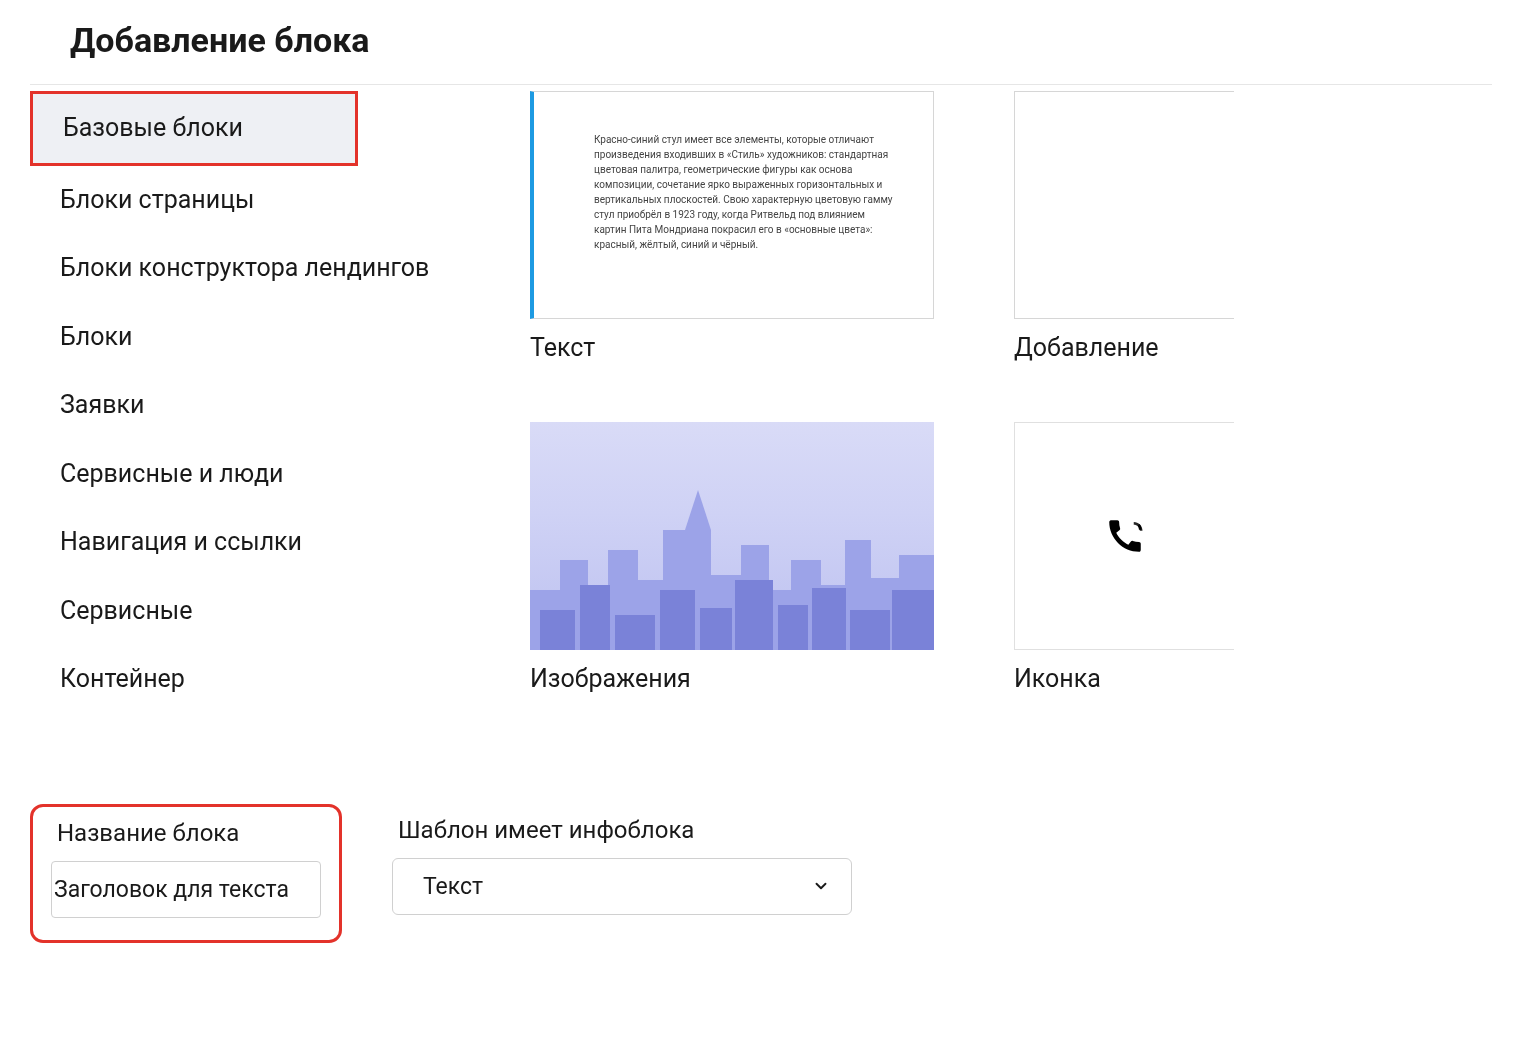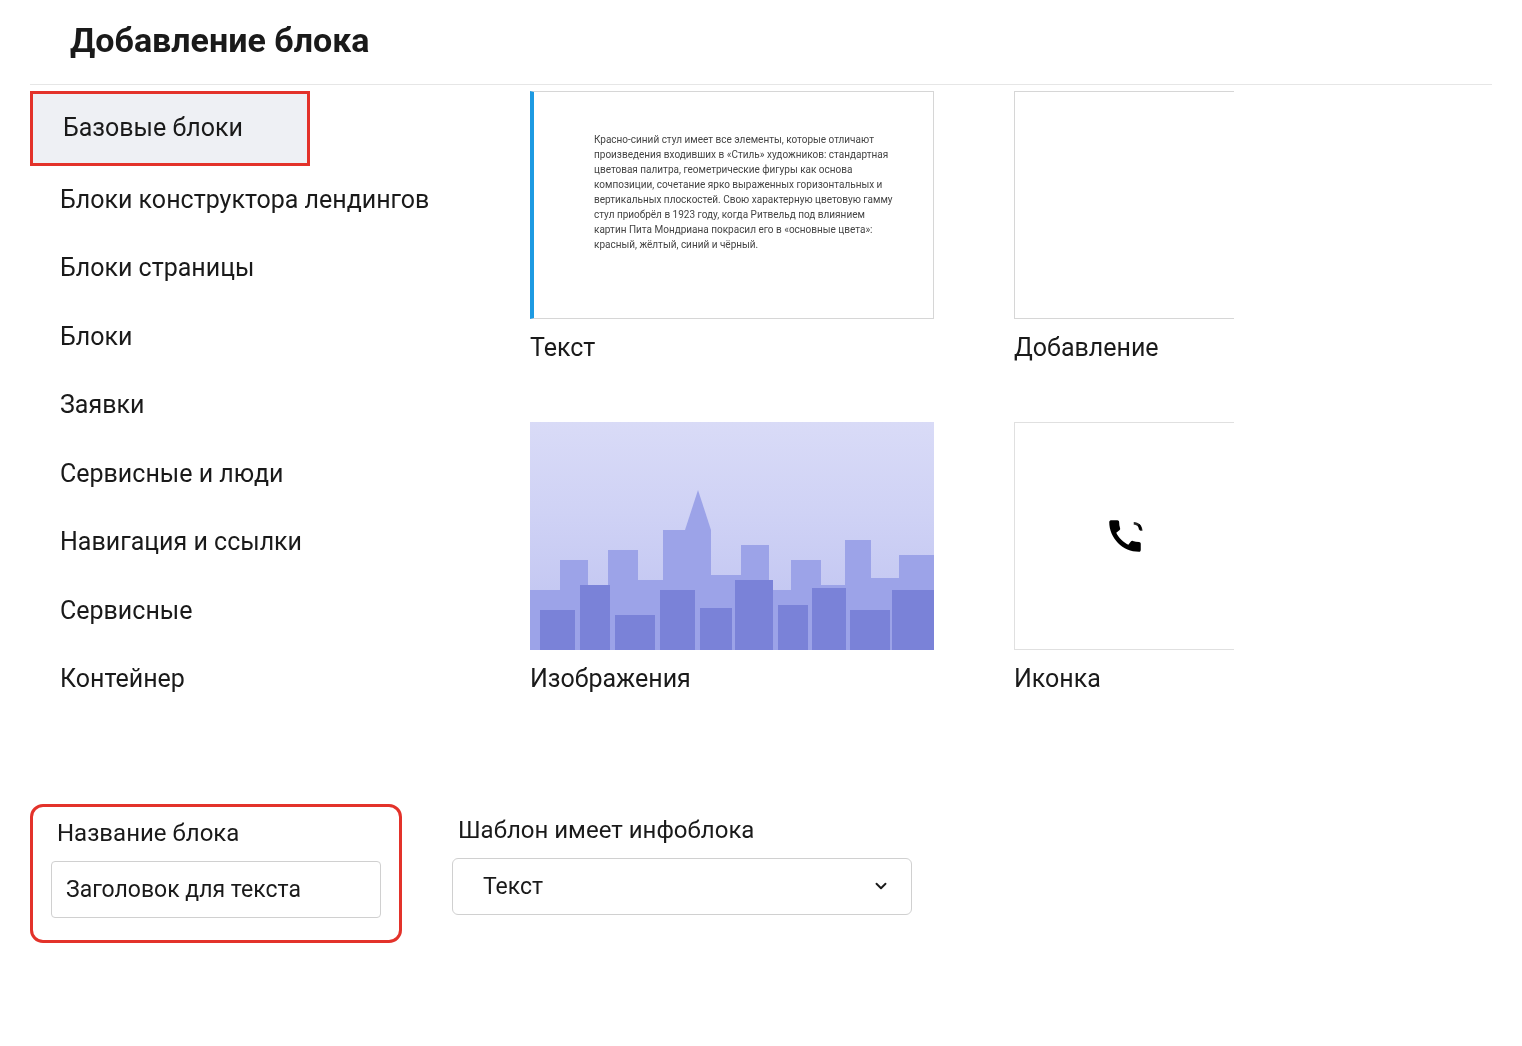--- a/index.html
+++ b/index.html
@@ -141,24 +141,24 @@
     .form-group.name-group {
       padding: 12px 18px 22px 18px;
     }
     .form-label {
       font-size: 24px;
       color: #1a1a1a;
       padding-left: 6px;
     }
     .text-input {
       font-size: 23px;
-      padding: 14px 14px;
+      padding: 14px 2px;
       border: 1px solid #d0d0d0;
       border-radius: 4px;
-      width: 330px;
+      width: 270px;
       background: #fff;
       color: #1a1a1a;
       font-family: inherit;
     }
     .select-wrap {
       position: relative;
       width: 460px;
     }
     .select-input {
       font-size: 23px;
@@ -183,25 +183,25 @@
     }
   </style>
 </head>
 <body>
 
 <h1 class="page-title">Добавление блока</h1>
 <hr class="divider">
 
 <div class="main-layout">
   <div class="sidebar">
-    <div class="highlight-red sidebar-hl" style="width:280px;">
+    <div class="highlight-red sidebar-hl" style="width:328px;">
       <div class="sidebar-item active">Базовые блоки</div>
     </div>
+    <div class="sidebar-item">Блоки страницы</div>
     <div class="sidebar-item">Блоки конструктора лендингов</div>
-    <div class="sidebar-item">Блоки страницы</div>
     <div class="sidebar-item">Блоки</div>
     <div class="sidebar-item">Заявки</div>
     <div class="sidebar-item">Сервисные и люди</div>
     <div class="sidebar-item">Навигация и ссылки</div>
     <div class="sidebar-item">Сервисные</div>
     <div class="sidebar-item">Контейнер</div>
   </div>
 
   <div class="content-area">
     <div class="block-column">

